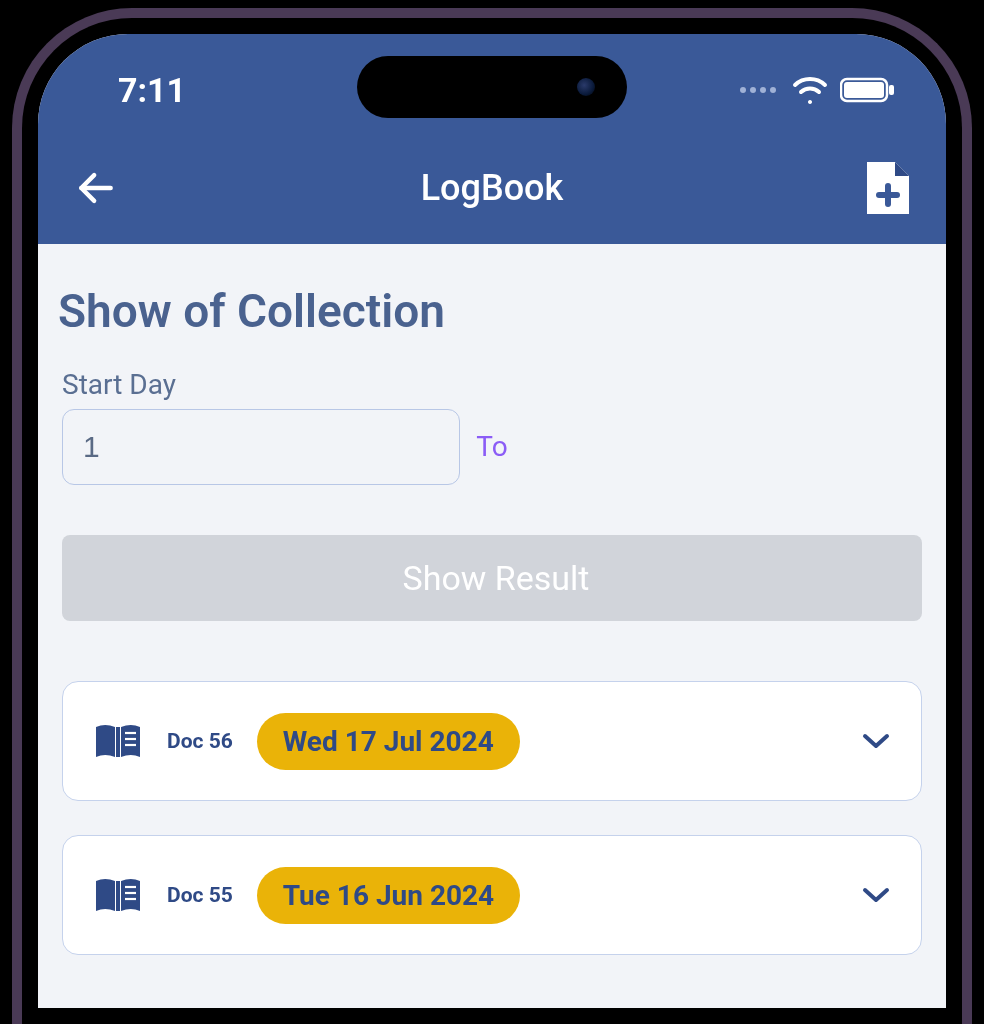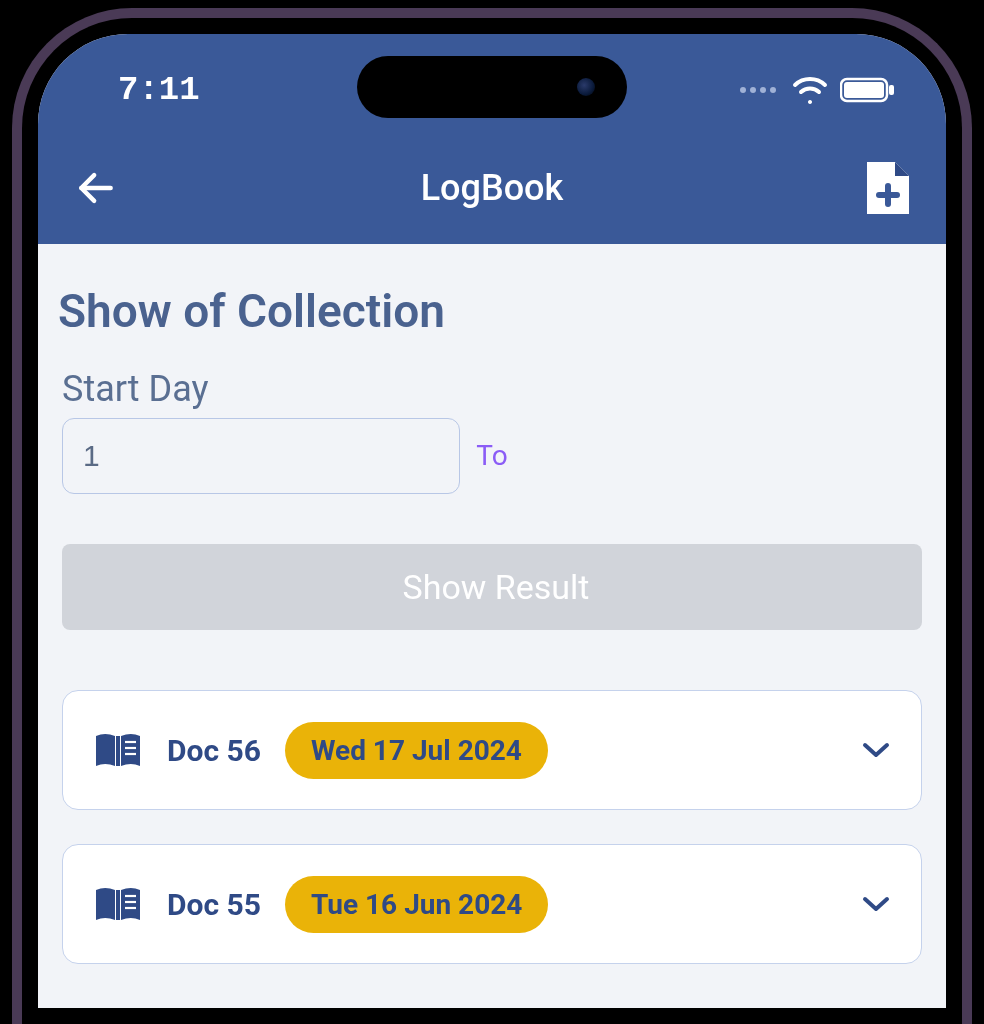--- a/index.html
+++ b/index.html
@@ -57,21 +57,20 @@
     position: relative;
     height: 100px;
     width: 100%;
     background: #3a5998;
     display: flex;
     align-items: center;
     justify-content: space-between;
     padding: 12px 50px 0 80px;
     color: #fff;
     z-index: 40;
-    font-family: Liberation Mono, monospace;
   }
   .status-time { font-size: 34px; font-weight: 700; }
   .status-right { display:flex; align-items:center; gap:12px; }
 
   
   .nav-bar {
     background: #3a5998;
     height: 110px;
     display:flex;
     align-items:center;
@@ -90,21 +89,21 @@
     color: #4a628f;
     padding: 20px 10px 30px 10px;
   }
   .filter-row {
     display:flex;
     align-items:flex-end;
     gap: 16px;
     padding: 0 14px;
   }
   .field-group { flex:1; display:flex; flex-direction:column; }
-  .field-label { font-size: 36px; color:#5a6f92; margin-bottom: 8px; font-weight:400;}
+  .field-label { font-size: 28px; color:#5a6f92; margin-bottom: 8px; font-weight:400;}
   .text-input {
     width:100%;
     height: 76px;
     border: 1.5px solid #b8c7e6;
     border-radius: 12px;
     background: #f2f4f8;
     font-size: 30px;
     padding: 0 20px;
     color: #5a6a85;
   }
@@ -128,21 +127,21 @@
   .doc-card {
     background:#fff;
     border:1.5px solid #c5d2ec;
     border-radius: 16px;
     min-height: 120px;
     display:flex;
     align-items:center;
     padding: 24px 30px;
     gap: 24px;
   }
-  .doc-title { font-size: 30px; font-weight:700; color:#2f4a86; }
+  .doc-title { font-size: 21px; font-weight:700; color:#2f4a86; }
   .date-pill {
     background:#eab308;
     color:#2f4a86;
     border-radius: 40px;
     padding: 12px 26px;
     font-size: 28px;
     font-weight:700;
   }
   .spacer { flex:1; }
 

